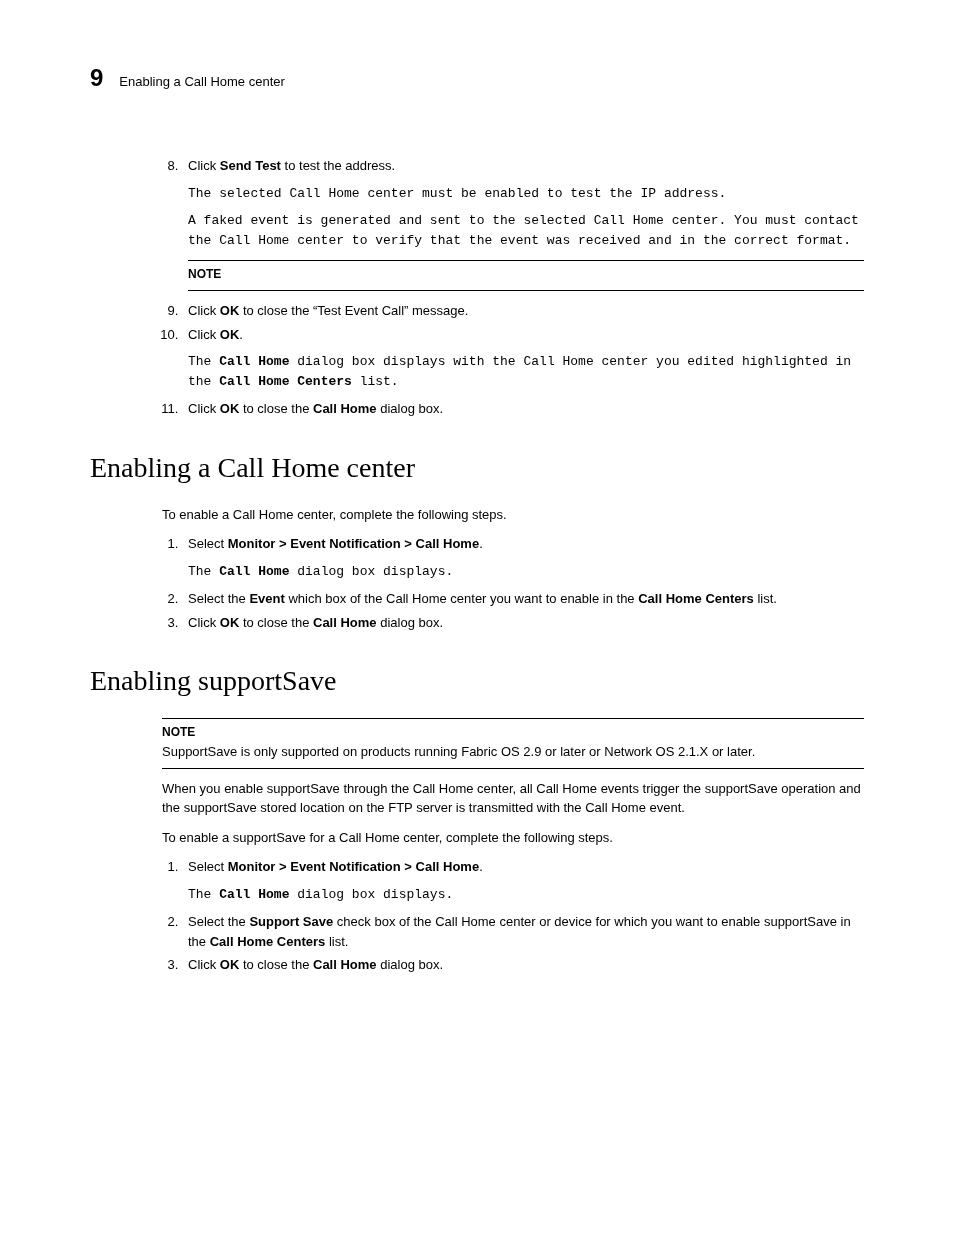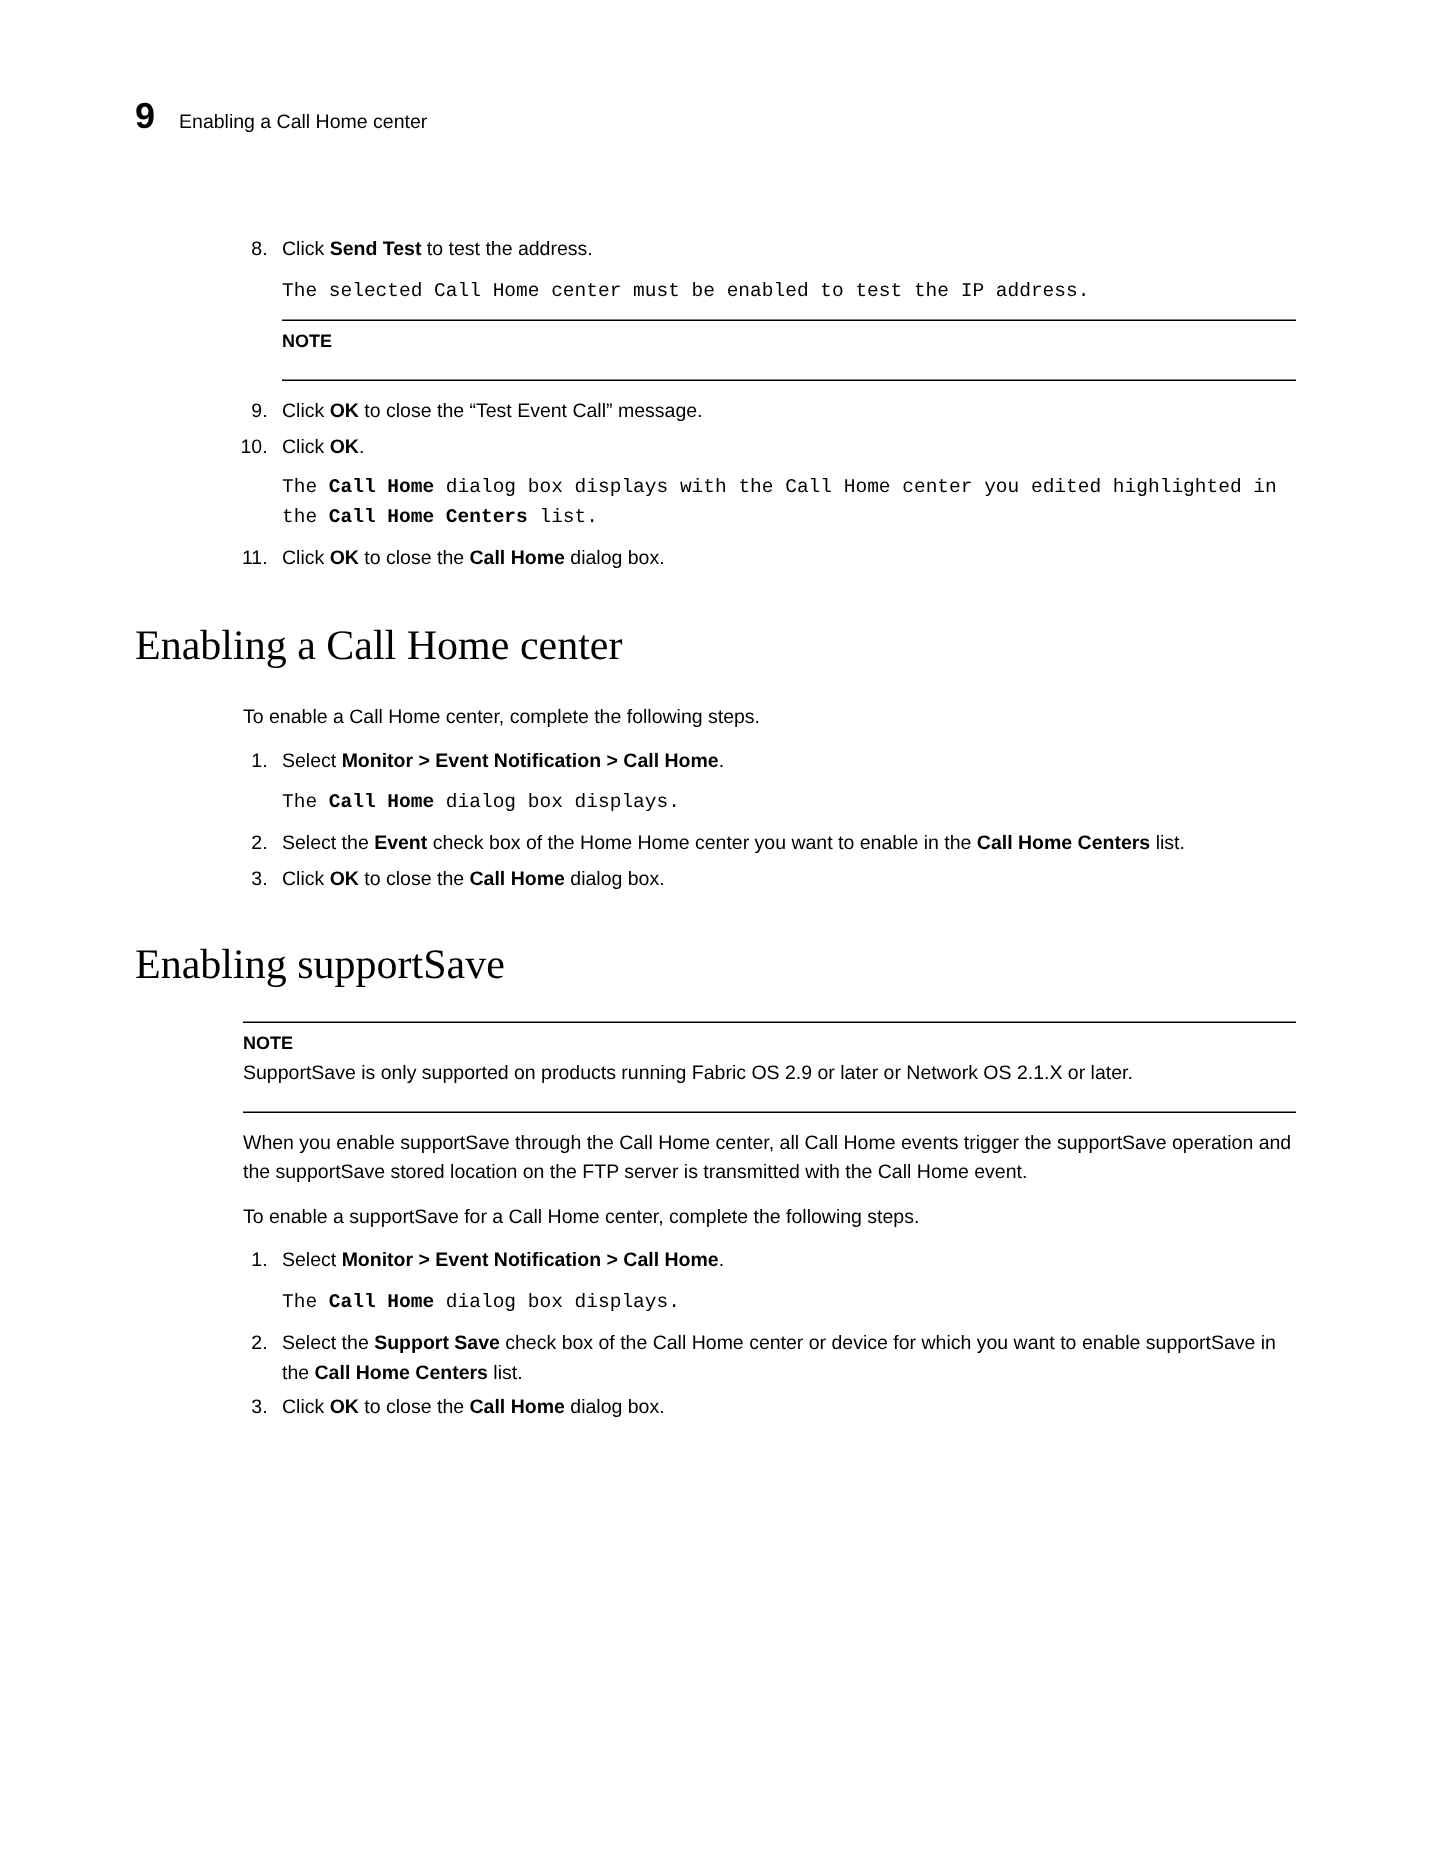--- a/index.html
+++ b/index.html
@@ -48,21 +48,21 @@
     padding-left: 6px;
   }
   .step-sub {
     margin: 8px 0 8px 0;
     font-family: Liberation Mono, monospace;
   }
   .strong { font-weight: bold; }
   .note-box {
     border-top: 1px solid #000;
     border-bottom: 1px solid #000;
-    padding: 4px 0 16px 0;
+    padding: 4px 0 6px 0;
     margin: 10px 0 10px 0;
   }
   .note-label {
     font-weight: bold;
     font-size: 12px;
     margin-bottom: 1px;
   }
   .note-text {
     font-size: 13px;
   }
@@ -76,20 +76,21 @@
   <div class="page-header">
     <span class="chapter-number">9</span>
     <span class="chapter-title">Enabling a Call Home center</span>
   </div>
 
   <div class="content-block">
     <ol start="8">
       <li>
         <span><span>Click </span><span class="strong">Send Test</span><span> to test the address.</span></span>
         <p class="step-sub">The selected Call Home center must be enabled to test the IP address.</p>
+        <p class="step-sub">A faked event is generated and sent to the selected Call Home center. You must contact the Call Home center to verify that the event was received and in the correct format.</p>
         <div class="note-box">
           <div class="note-label">NOTE</div>
         </div>
       </li>
       <li>
         <span><span>Click </span><span class="strong">OK</span><span> to close the “Test Event Call” message.</span></span>
       </li>
       <li>
         <span><span>Click </span><span class="strong">OK</span><span>.</span></span>
         <p class="step-sub"><span>The </span><span class="strong">Call Home</span><span> dialog box displays with the Call Home center you edited highlighted in the </span><span class="strong">Call Home Centers</span><span> list.</span></p>
@@ -103,21 +104,21 @@
   <h1>Enabling a Call Home center</h1>
 
   <div class="content-block">
     <p>To enable a Call Home center, complete the following steps.</p>
     <ol>
       <li>
         <span><span>Select </span><span class="strong">Monitor &gt; Event Notification &gt; Call Home</span><span>.</span></span>
         <p class="step-sub"><span>The </span><span class="strong">Call Home</span><span> dialog box displays.</span></p>
       </li>
       <li>
-        <span><span>Select the </span><span class="strong">Event</span><span> check box of the Home Home center you want to enable in the </span><span class="strong">Call Home Centers</span><span> list.</span></span>
+        <span><span>Select the </span><span class="strong">Event</span><span> which box of the Call Home center you want to enable in the </span><span class="strong">Call Home Centers</span><span> list.</span></span>
       </li>
       <li>
         <span><span>Click </span><span class="strong">OK</span><span> to close the </span><span class="strong">Call Home</span><span> dialog box.</span></span>
       </li>
     </ol>
   </div>
 
   <h1>Enabling supportSave</h1>
 
   <div class="content-block">

